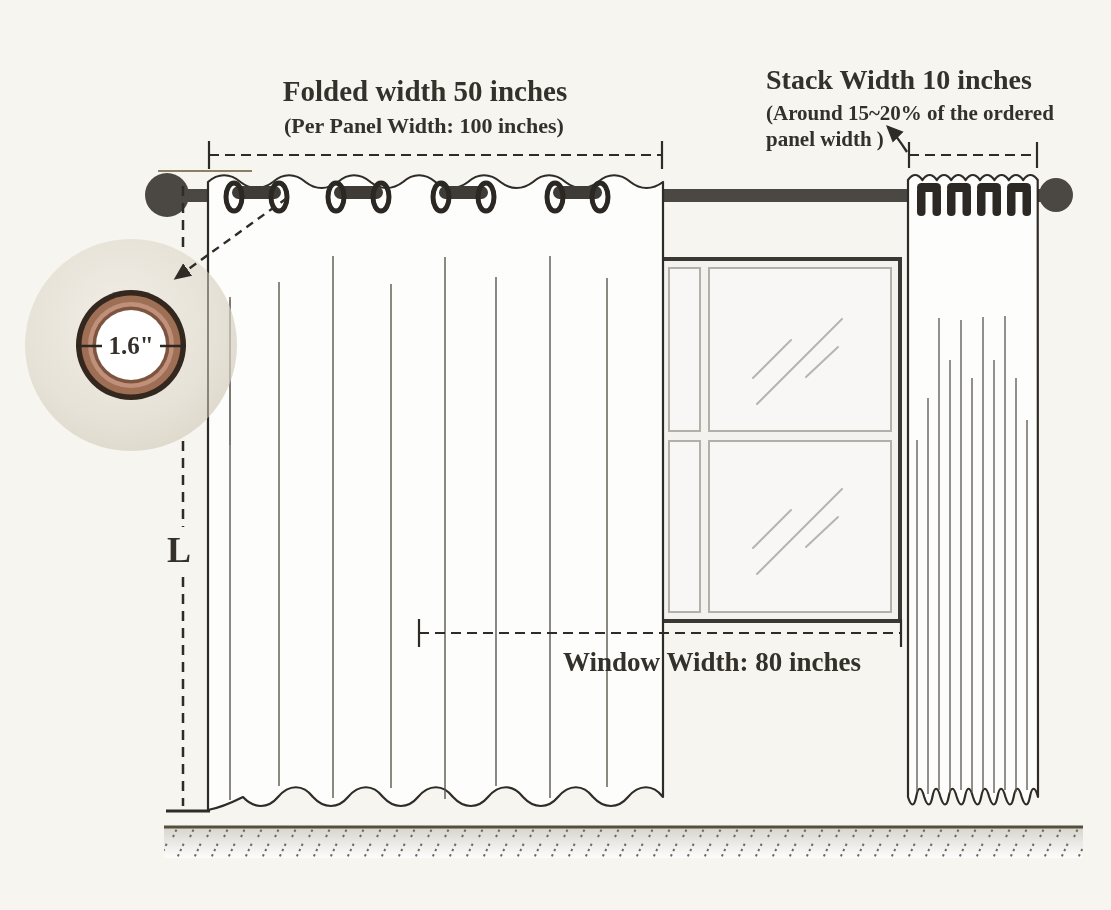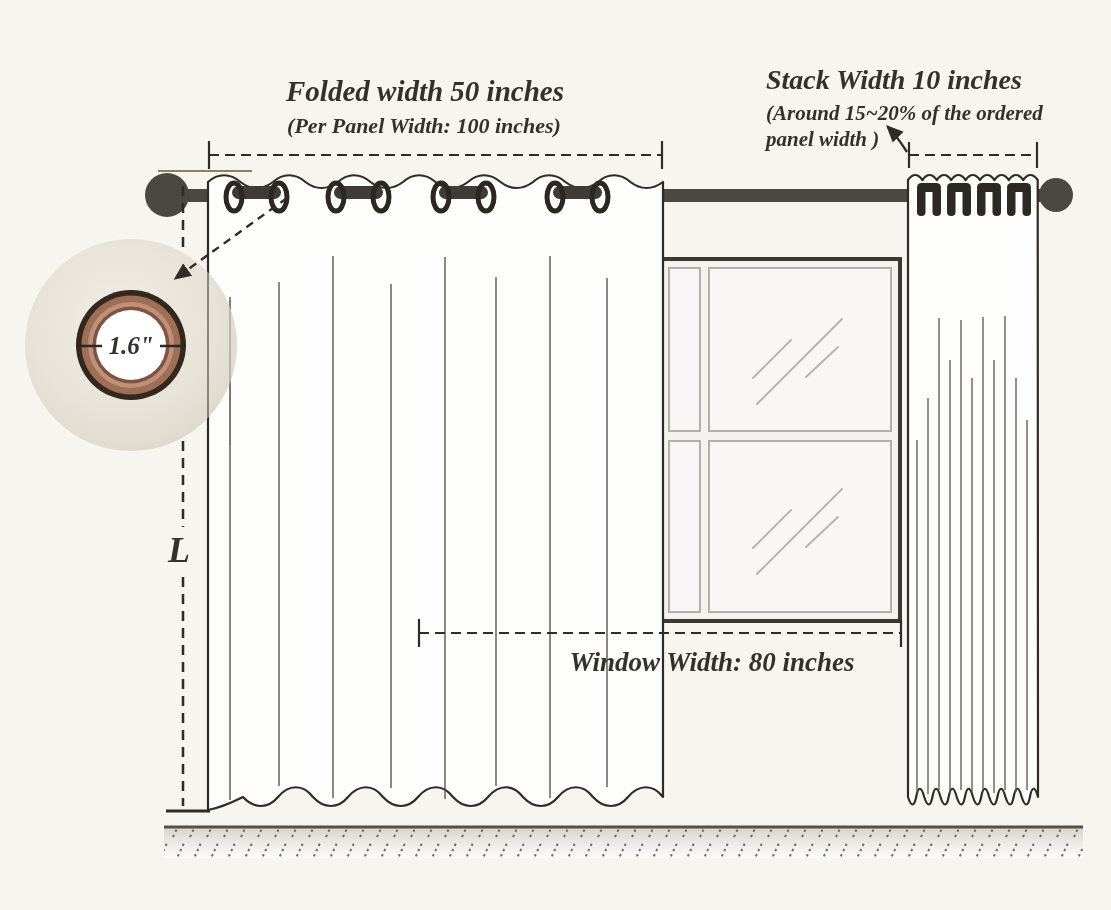--- a/index.html
+++ b/index.html
@@ -2,21 +2,20 @@
 <html><head>
 <meta charset="utf-8">
 <style>
   html,body{margin:0;padding:0;}
   body{background:#f7f5f0;}
   .stage{
     position:relative;
     width:1111px;height:910px;
     overflow:hidden;
     background:#f7f5f0;
-    font-style:italic;
   }
   svg{display:block;}
   .t{
     font-family:"Liberation Serif","DejaVu Serif",serif;
     font-weight:bold;
     fill:#34302a;
   }
   .t-title{font-size:29px;}
   .t-sub{font-size:22px;}
   .t-sub2{font-size:21px;}

